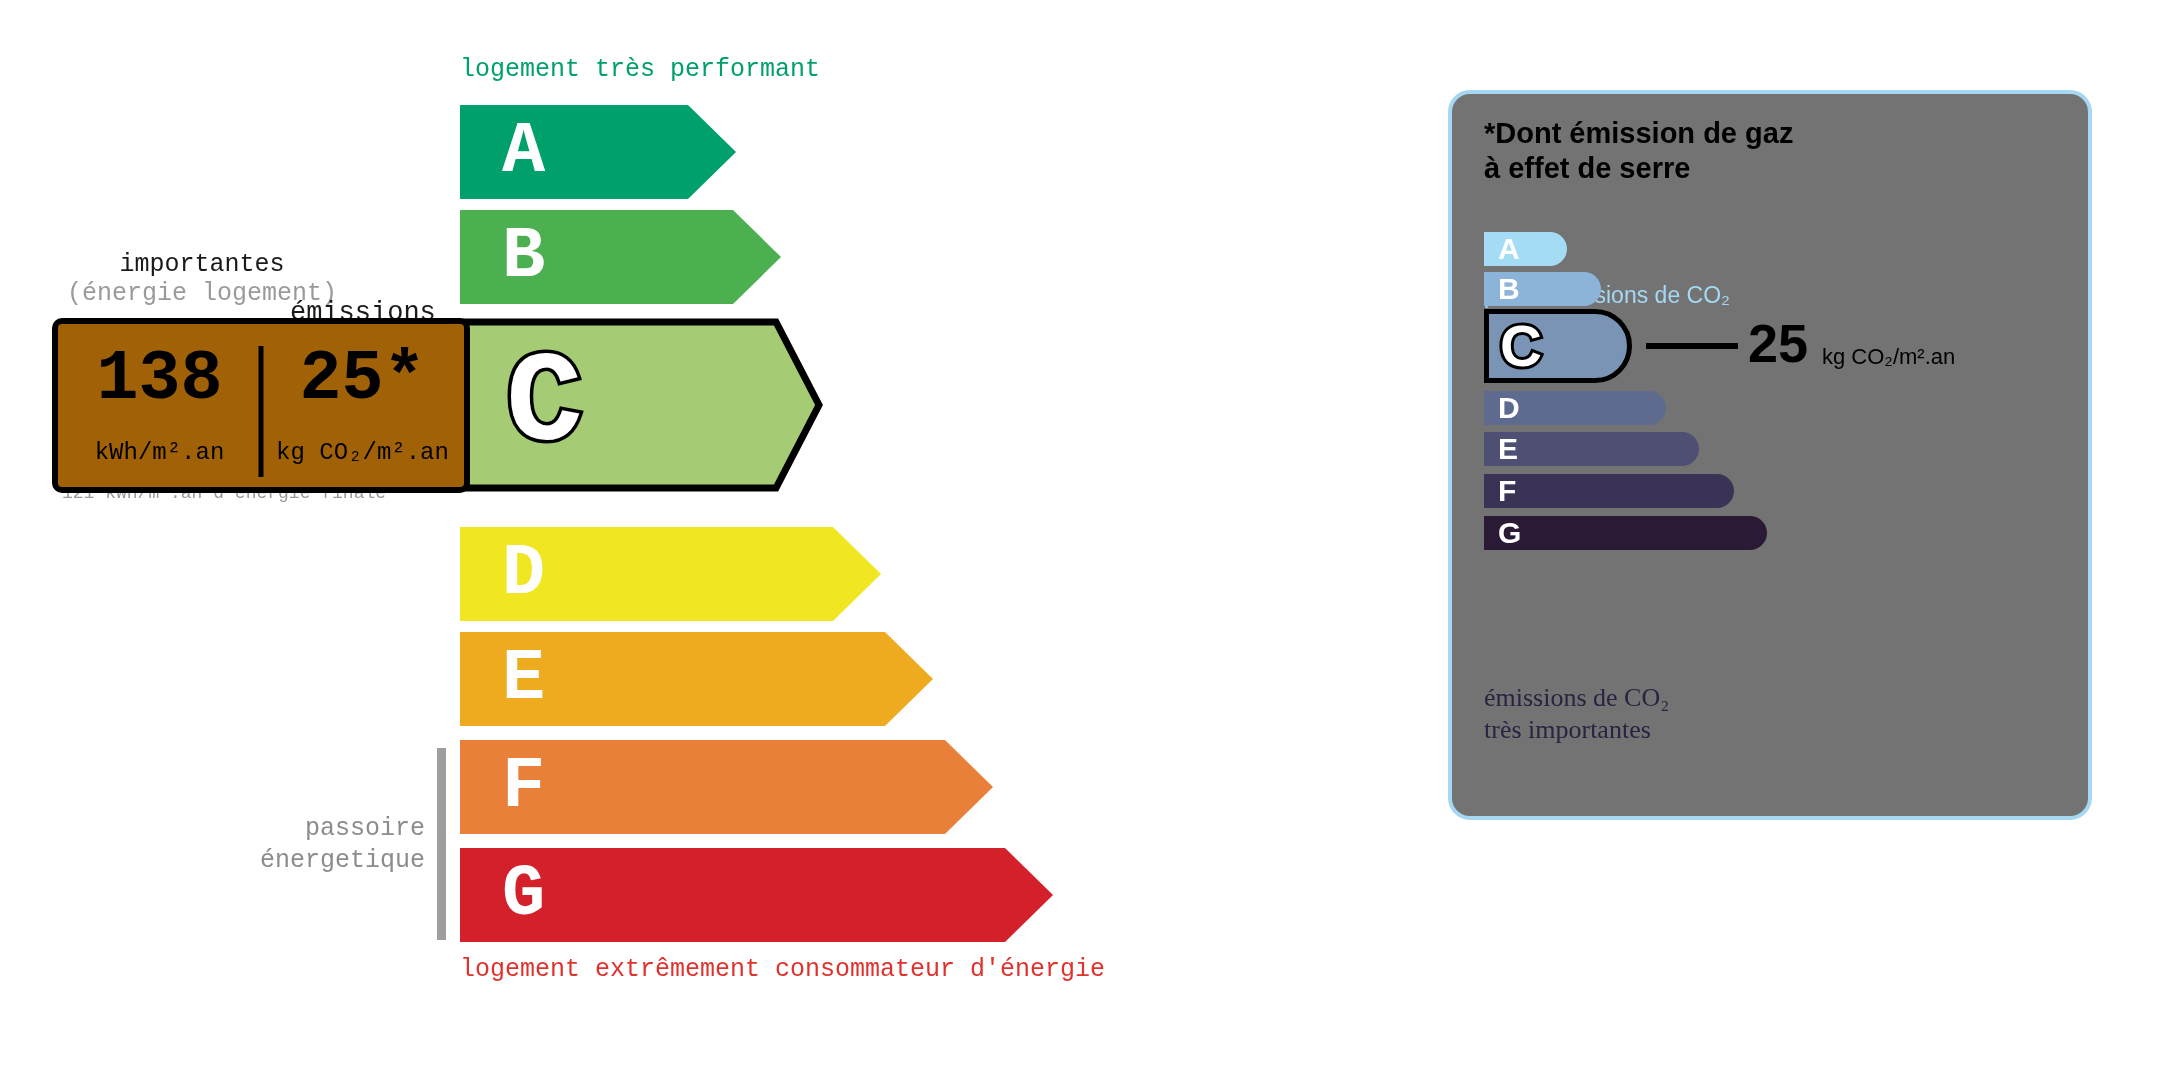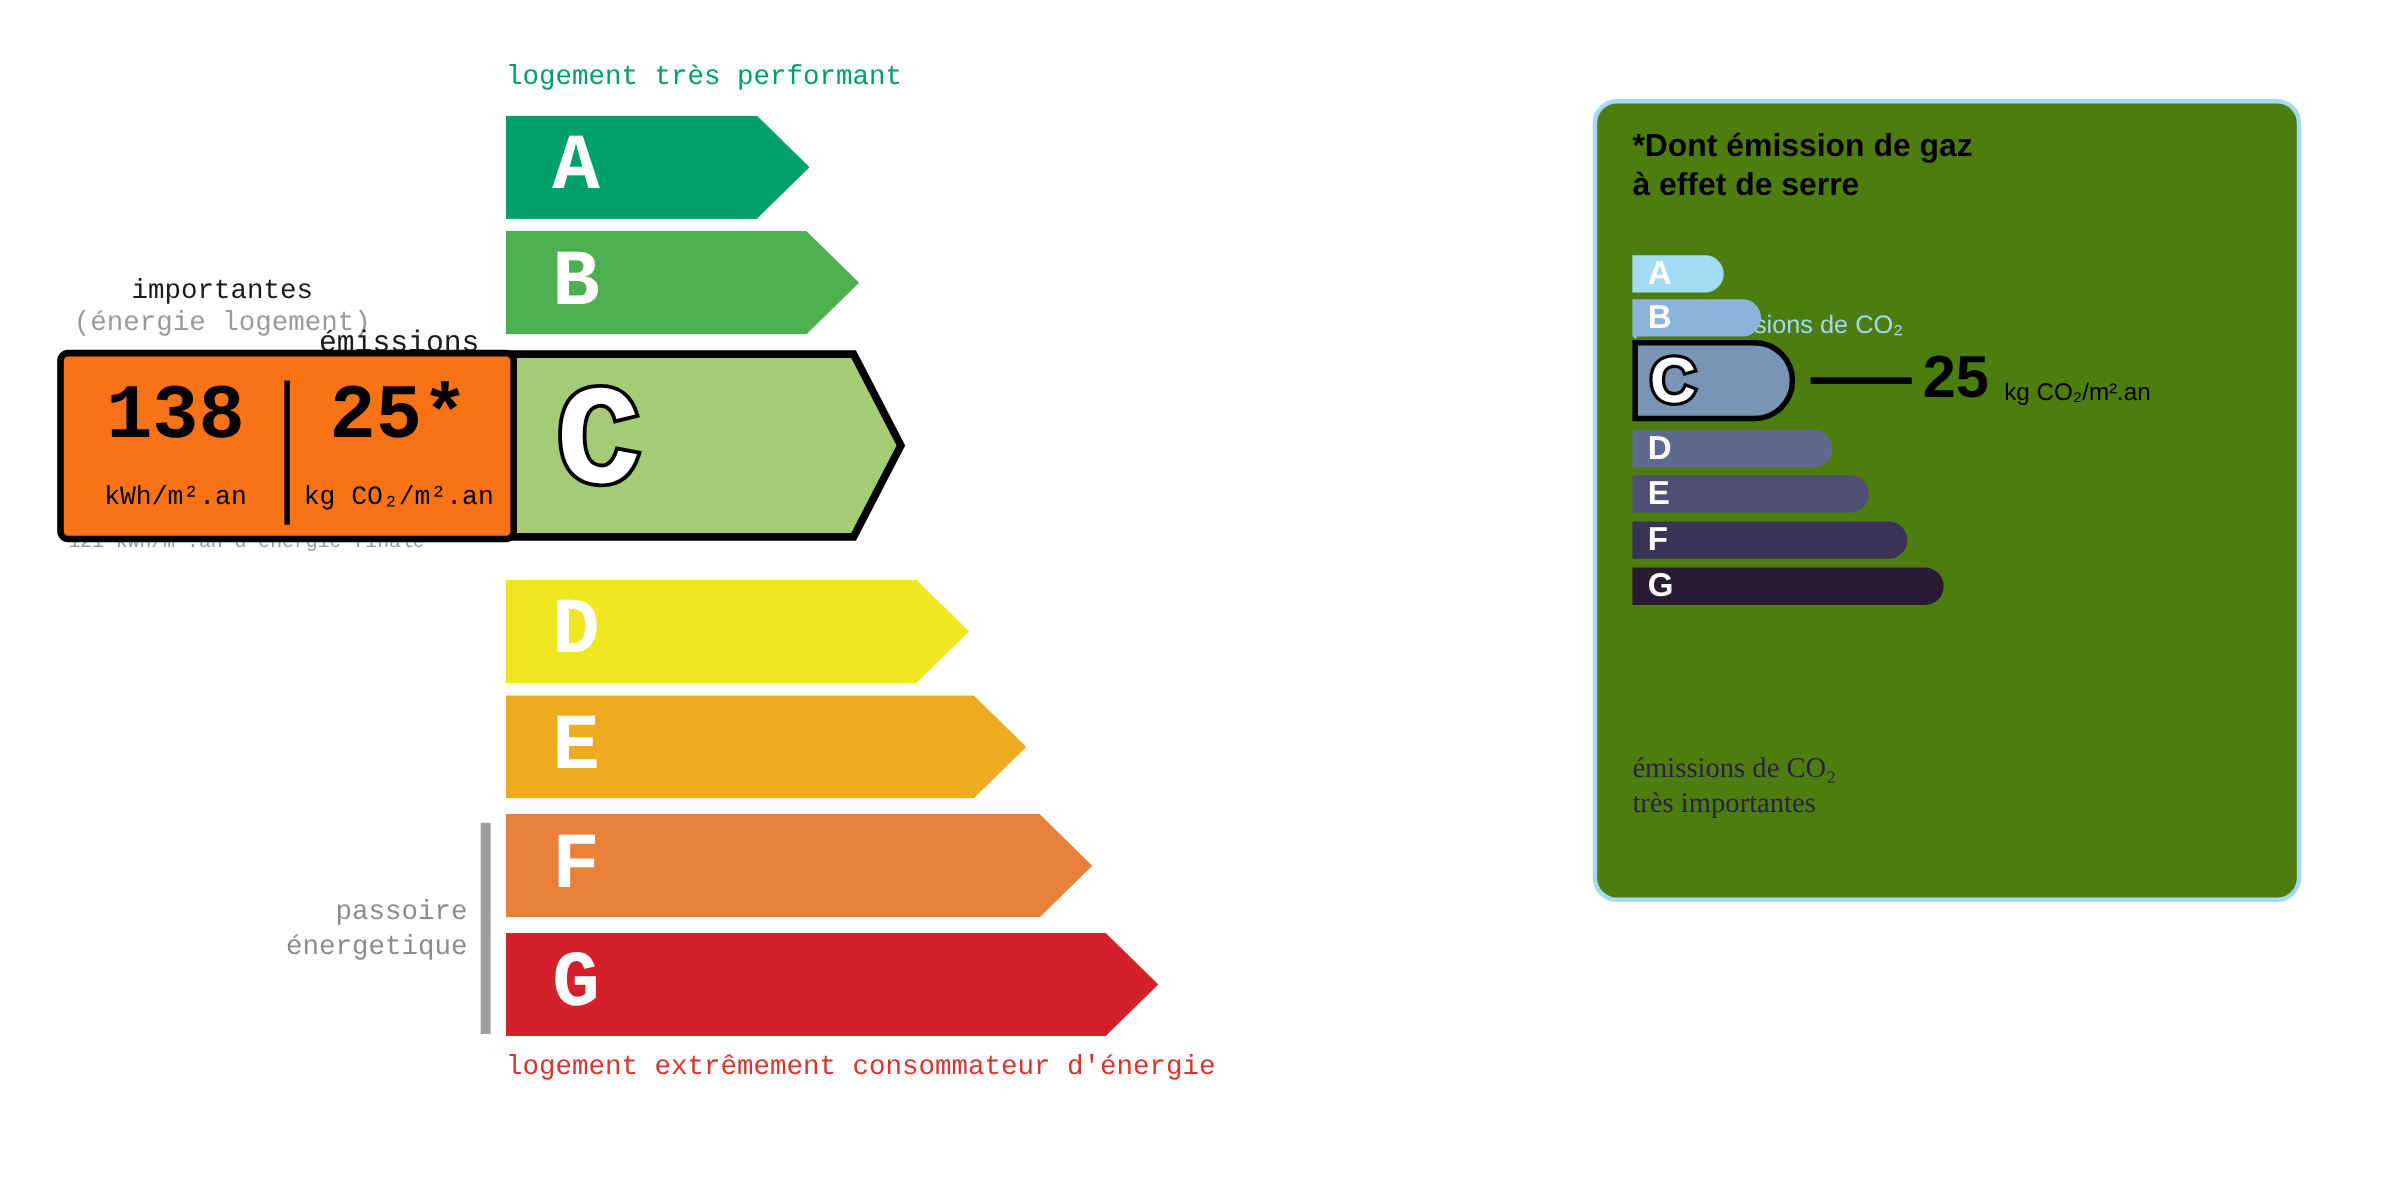--- a/index.html
+++ b/index.html
@@ -37,21 +37,21 @@
   .bar.active .glyph{
     font-size:128px;color:#ffffff;
     -webkit-text-stroke:7px #000000;
     paint-order:stroke fill;
     left:46px;
   }
 
   
   #valuebox{
     position:absolute;left:52px;top:318px;width:418px;height:175px;
-    border:6px solid #000000;border-radius:10px;background:#f97316;
+    border:6px solid #000000;border-radius:10px;background:#a16207;
     box-sizing:border-box;z-index:5;
   }
   #valuebox .divider{
     position:absolute;left:50%;top:22px;width:5px;height:131px;
     background:#000000;transform:translateX(-50%);
   }
   .vcell{
     position:absolute;top:0;height:100%;width:50%;
     display:flex;flex-direction:column;align-items:center;justify-content:center;
   }
@@ -80,21 +80,21 @@
     background:#9e9e9e;
   }
   #passoire-text{
     position:absolute;left:250px;top:813px;width:175px;
     text-align:right;font-size:25px;color:#8c8c8c;line-height:1.28;
   }
 
   
   #co2panel{
     position:absolute;left:1448px;top:90px;width:644px;height:730px;
-    border:4px solid #a5d8f3;border-radius:22px;background:#4d7c0f;
+    border:4px solid #a5d8f3;border-radius:22px;background:#737373;
     box-sizing:border-box;
   }
   #co2-title{
     position:absolute;left:32px;top:22px;
     font-size:29px;font-weight:bold;color:#000;line-height:1.22;
     white-space:pre-line;
   }
   #co2-top-cap{
     position:absolute;left:32px;top:188px;
     font-size:23px;color:#a5d8f3;white-space:nowrap;

